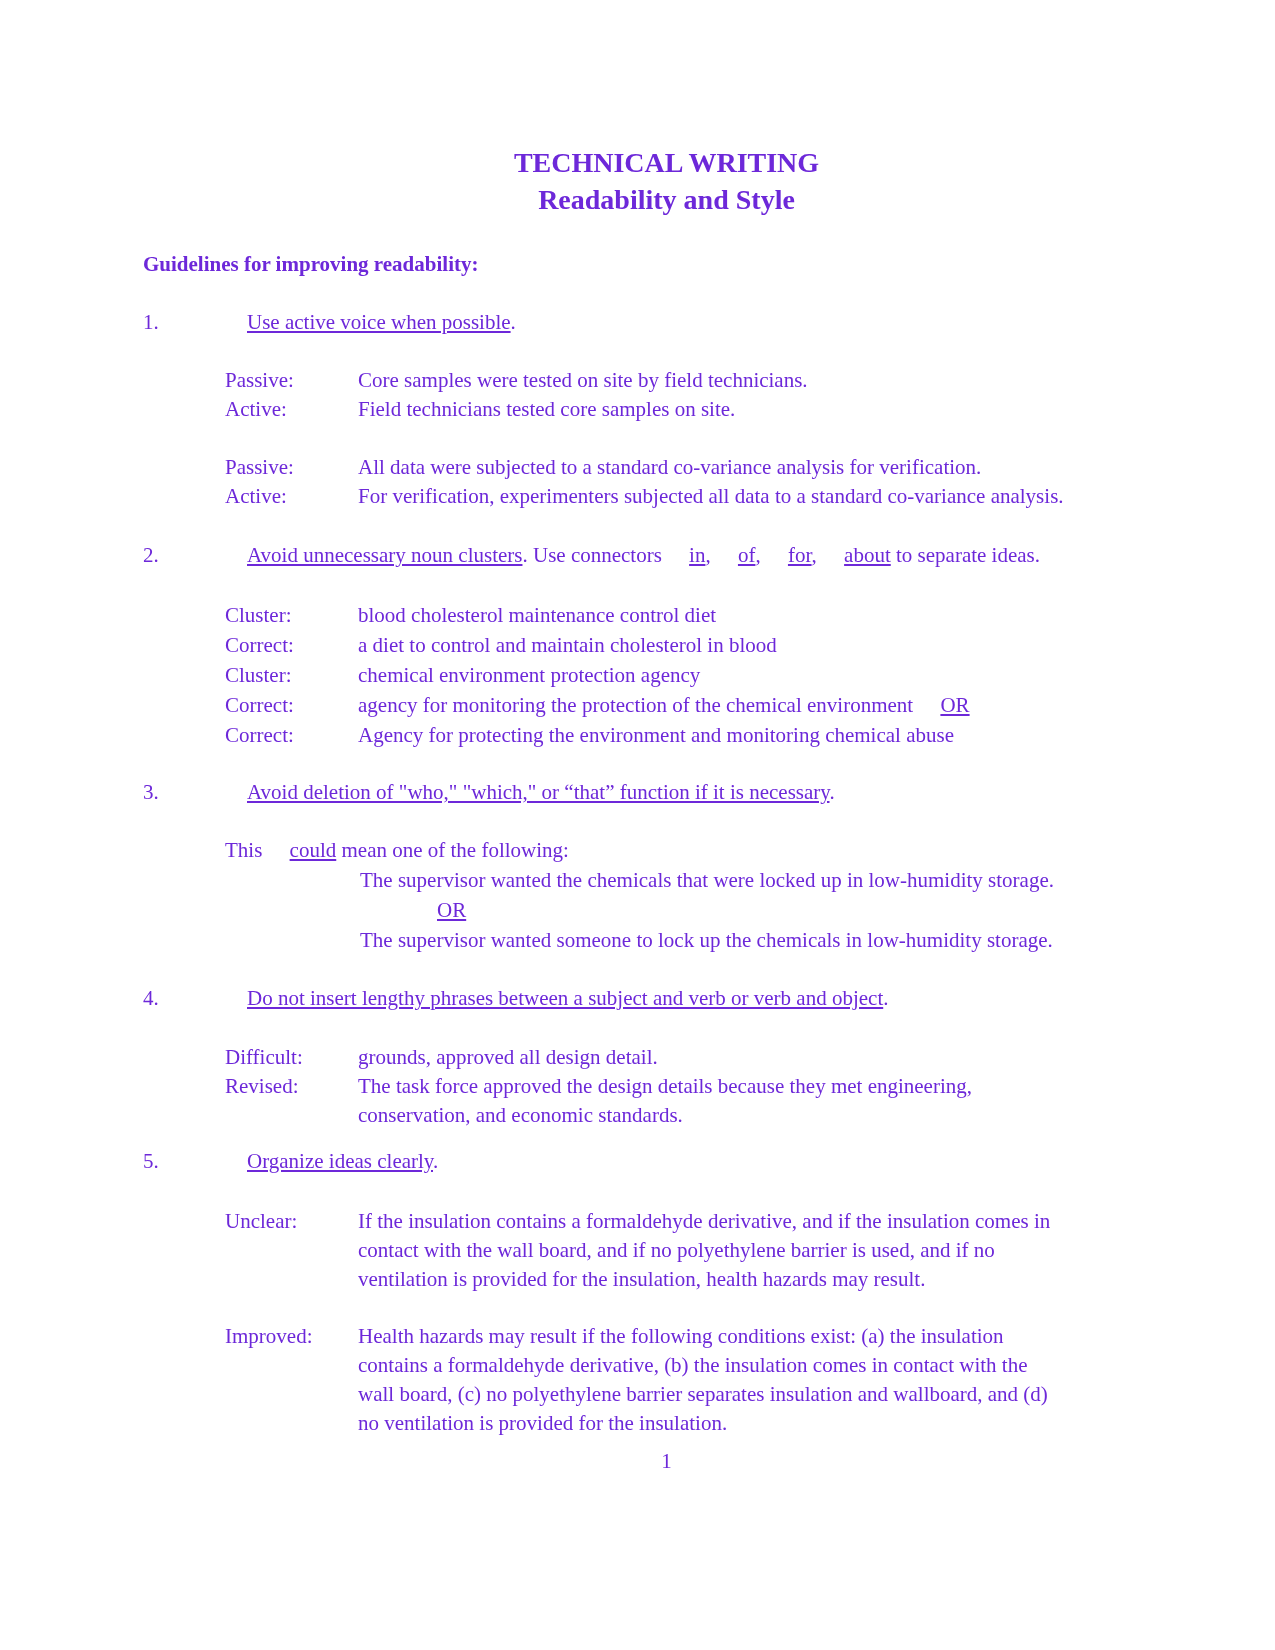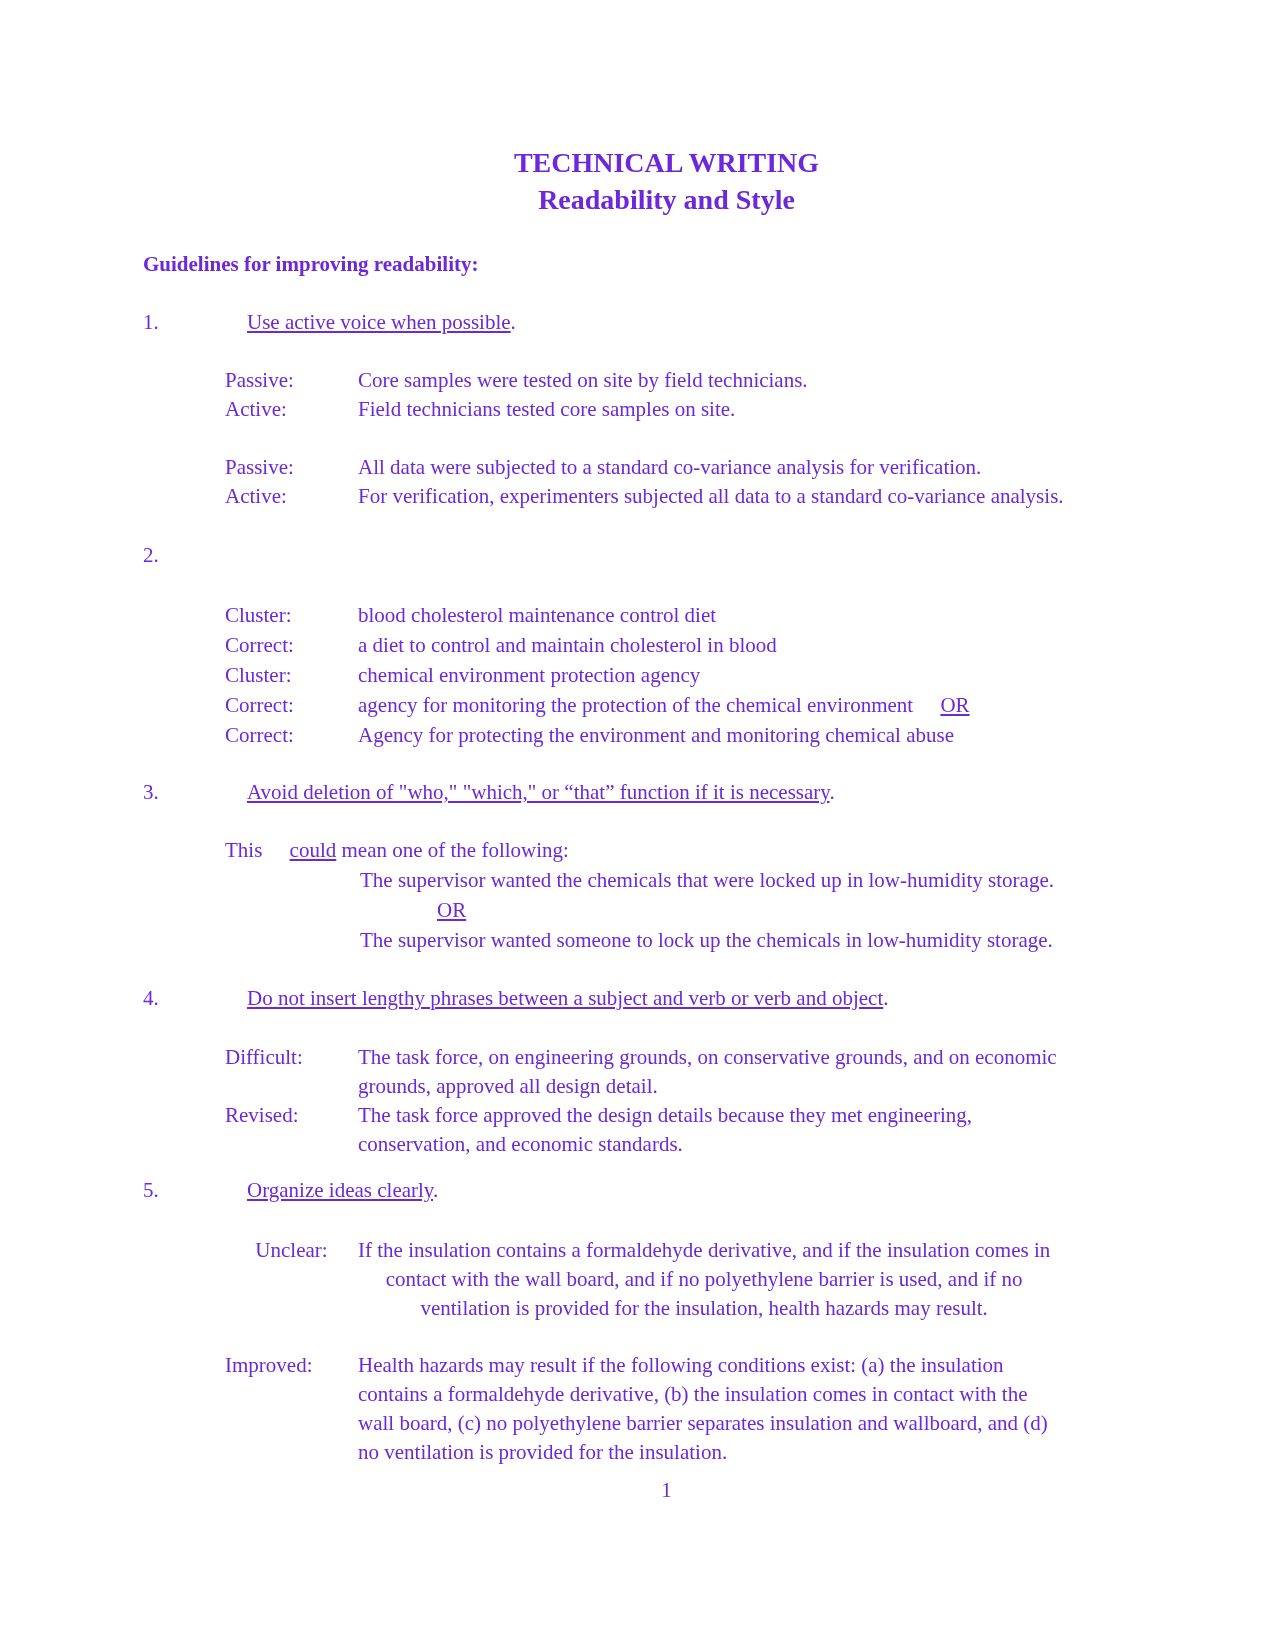--- a/index.html
+++ b/index.html
@@ -21,21 +21,21 @@
   .row{display:flex;line-height:29px;}
   .row .lbl{flex:0 0 133px;white-space:nowrap;}
   .row .txt{white-space:nowrap;}
   .lh30 .row{line-height:30px;}
   .line{line-height:30px;white-space:nowrap;}
   .opt{margin-left:217px;}
   .orline{margin-left:272px;}
   .amb{margin-left:82px;}
   .wrapblock .wl{line-height:29px;white-space:nowrap;}
   .mt29{margin-top:29px;} .mt30{margin-top:30px;} .mt28{margin-top:28px;}
-  .mt31{margin-top:31px;text-align:center;} .mt17{margin-top:17px;}
+  .mt31{margin-top:31px;} .mt17{margin-top:17px;}
   .pagenum{margin-top:9px;text-align:center;line-height:29px;}
 </style>
 </head>
 <body>
 
 <div class="page">
   <div class="content">
 
     <div class="title">
       <div>TECHNICAL WRITING</div>
@@ -66,20 +66,21 @@
         <span class="txt">All data were subjected to a standard co-variance analysis for verification.</span>
       </div>
       <div class="row">
         <span class="lbl">Active:</span>
         <span class="txt">For verification, experimenters subjected all data to a standard co-variance analysis.</span>
       </div>
     </div>
 
     <div class="sec-head mt30">
       <span class="num">2.</span>
+      <span><span class="u">Avoid unnecessary noun clusters</span><span>. Use connectors </span><span class="u">in</span><span>, </span><span class="u">of</span><span>, </span><span class="u">for</span><span>, </span><span class="u">about</span><span> to separate ideas.</span></span>
     </div>
 
     <div class="grp mt30 lh30">
       <div class="row">
         <span class="lbl">Cluster:</span>
         <span class="txt">blood cholesterol maintenance control diet</span>
       </div>
       <div class="row">
         <span class="lbl">Correct:</span>
         <span class="txt">a diet to control and maintain cholesterol in blood</span>
@@ -112,21 +113,20 @@
 
     <div class="sec-head mt29">
       <span class="num">4.</span>
       <span><span class="u">Do not insert lengthy phrases between a subject and verb or verb and object</span><span>.</span></span>
     </div>
 
     <div class="grp mt30">
       <div class="row">
         <span class="lbl">Difficult:</span>
         <span class="wrapblock">
-          <div class="wl">The task force, on engineering grounds, on conservative grounds, and on economic</div>
           <div class="wl">grounds, approved all design detail.</div>
         </span>
       </div>
       <div class="row">
         <span class="lbl">Revised:</span>
         <span class="wrapblock">
           <div class="wl">The task force approved the design details because they met engineering,</div>
           <div class="wl">conservation, and economic standards.</div>
         </span>
       </div>

